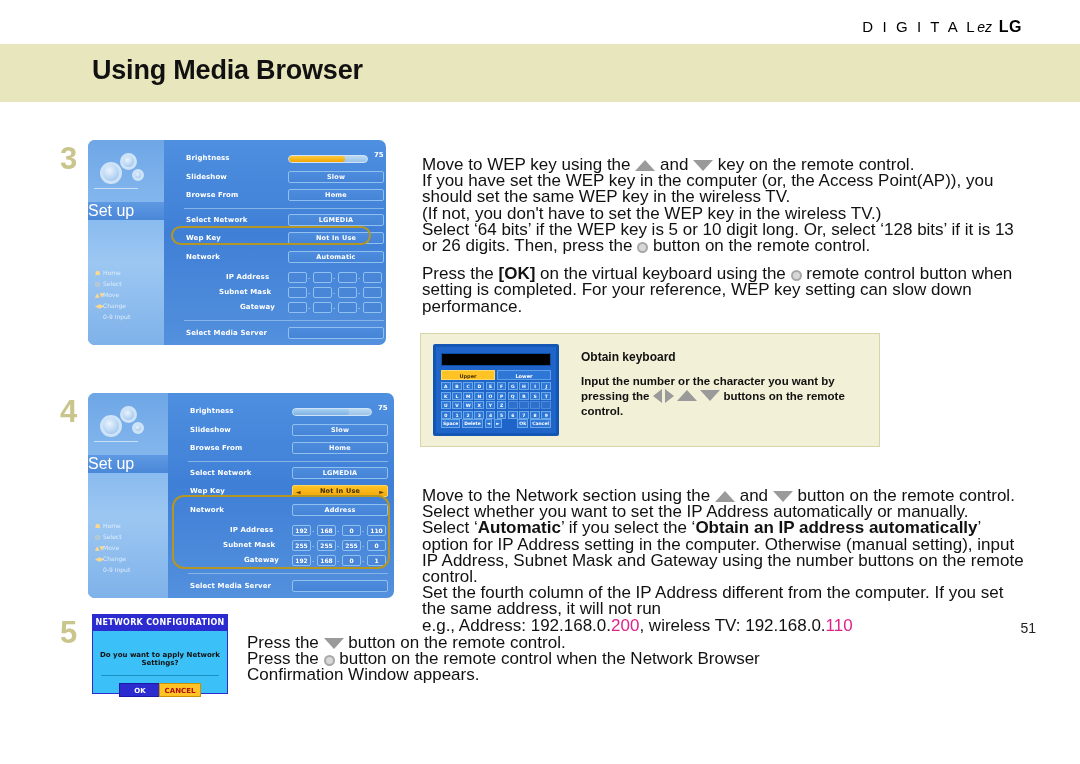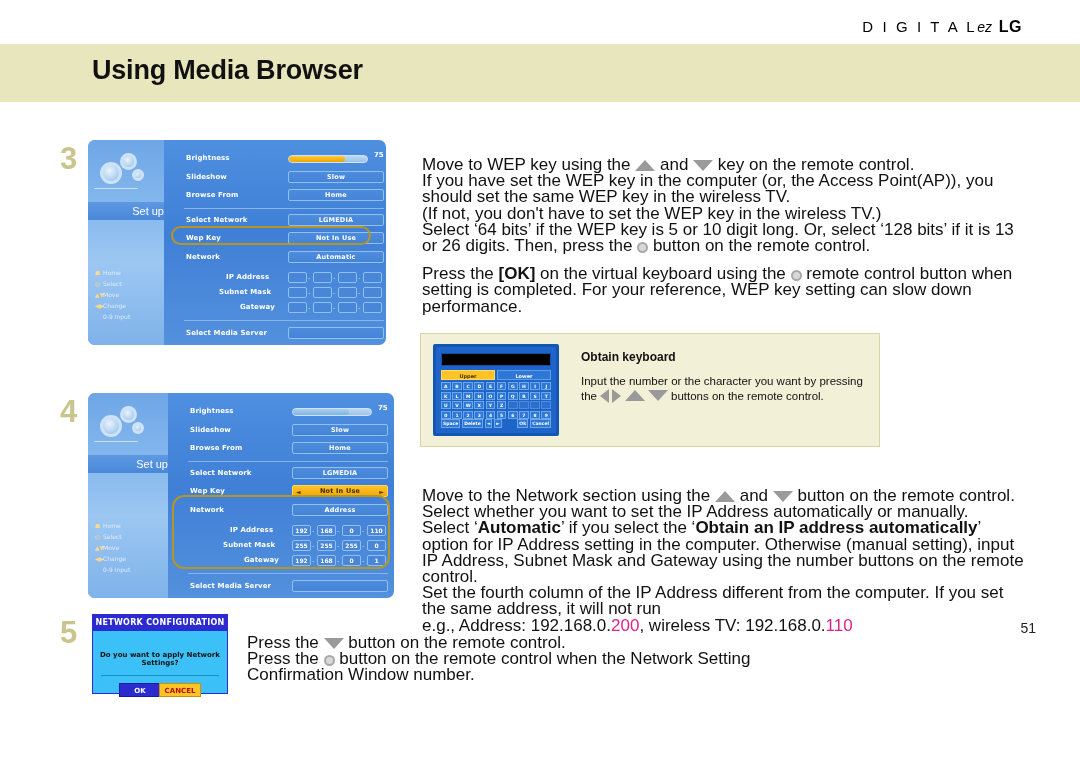--- a/index.html
+++ b/index.html
@@ -57,21 +57,21 @@
     border: 3px solid #cfe3f8;
   }
   .osd .gear.g1 { width:22px; height:22px; left:4px; top:12px; }
   .osd .gear.g2 { width:17px; height:17px; left:24px; top:3px; }
   .osd .gear.g3 { width:12px; height:12px; left:36px; top:19px; }
   .osd .gear-line { position:absolute; left:6px; top:48px; width:44px; height:1px; background:#c9dff6; }
 
   .osd .setup-tab {
     position:absolute; left:0; width:76px; height:18px;
     background: linear-gradient(180deg,#5e99e2,#4a87d8);
-    color:#ffffff; font-size:11px; text-align:right; line-height:18px;
+    color:#ffffff; font-size:16px; text-align:left; line-height:18px;
     font-family:"Liberation Sans", sans-serif;
   }
   .osd .legend { position:absolute; left:7px; font-size:6px; color:#dcecfb; line-height:11px; }
   .osd .legend div { white-space:nowrap; }
   .osd .legend .ic { display:inline-block; width:8px; color:#ffd98a; }
 
   .osd .panel { position:absolute; left:76px; right:0; top:0; bottom:0; }
   .osd .lbl {
     position:absolute; font-size:7px; color:#ffffff; font-weight:bold;
     line-height:13px; white-space:nowrap; letter-spacing:0.1px;
@@ -171,21 +171,21 @@
     font-family:"DejaVu Sans", sans-serif; padding:0 1px;
   }
   .vk-spacer { flex:1; }
   .vk-title {
     position:absolute; left:160px; top:16px;
     font-size:12px; font-weight:bold; color:#111;
     font-family:"Liberation Sans", sans-serif;
   }
   .vk-text {
     position:absolute; left:160px; top:40px; width:300px;
-    font-size:11.5px; color:#111; line-height:15px;
+    font-size:11.5px; color:#111; line-height:15px;font-weight:bold;
   }
 
   
   .body-txt {
     position:absolute; font-size:17px; color:#111; line-height:16.2px;margin-top:20px;
   }
   .body-txt b { font-weight:bold; }
   .accent { color:#e0218a; }
 
   
@@ -526,19 +526,19 @@
 
   <div class="body-txt" style="left:247px; top:615px; width:560px;">
     <div>
       <span>Press the</span>
       <span class="g-dn"></span>
       <span>button on the remote control.</span>
     </div>
     <div>
       <span>Press the</span>
       <span class="g-ok"></span>
-      <span>button on the remote control when the Network Setting Confirmation Window number.</span>
+      <span>button on the remote control when the Network Browser Confirmation Window appears.</span>
     </div>
   </div>
 
   <div class="pagenum">51</div>
 
 </div>
 
 </body></html>

